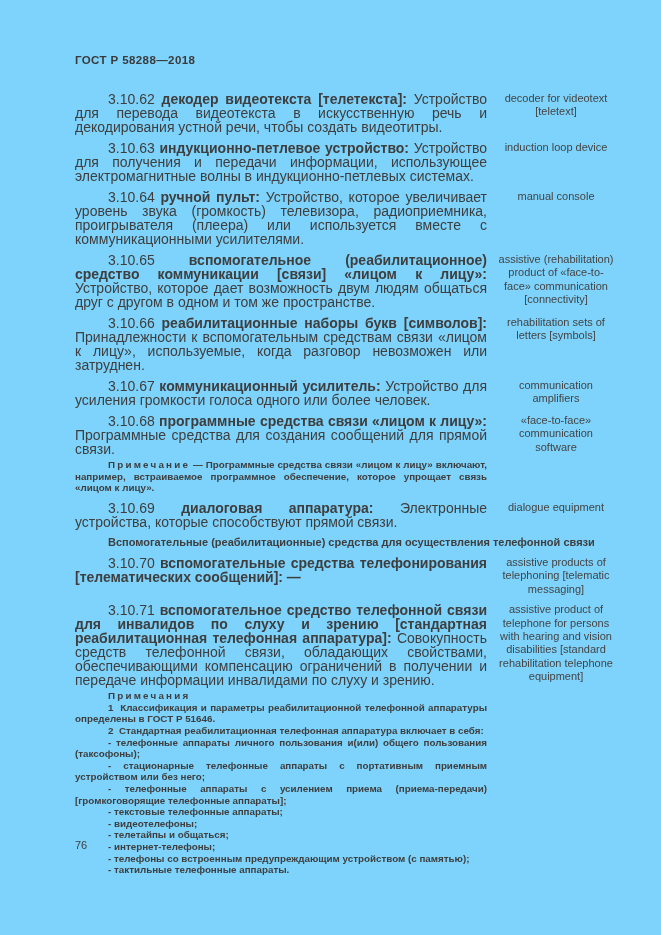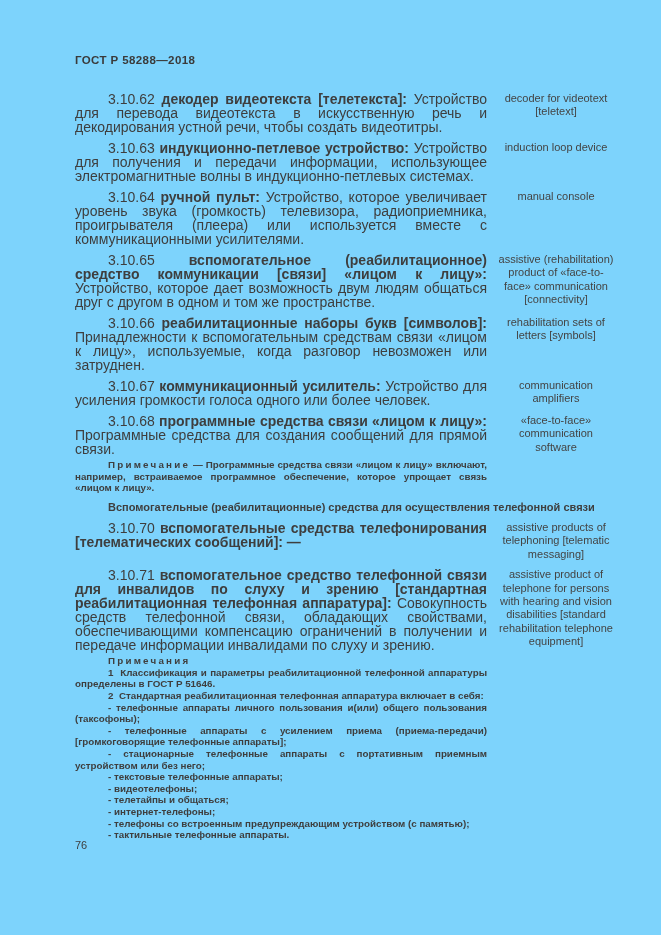--- a/index.html
+++ b/index.html
@@ -101,37 +101,43 @@
       </div>
       <div class="entry">
         <div class="entry-body">
           <p class="def"><span class="num">3.10.68</span> <b class="term">программные средства связи «лицом к лицу»:</b> <span class="deftext">Программные средства для создания сообщений для прямой связи.</span></p>
           <div class="note-block">
             <p class="note"><span class="note-label">Примечание</span> <span class="note-text">— Программные средства связи «лицом к лицу» включают, например, встраиваемое программное обеспечение, которое упрощает связь «лицом к лицу».</span></p>
           </div>
         </div>
         <div class="eng">«face-to-face» communication software</div>
       </div>
+      <div class="entry">
+        <div class="entry-body">
+          <p class="def"><span class="num">3.10.69</span> <b class="term">диалоговая аппаратура:</b> <span class="deftext">Электронные устройства, которые способствуют прямой связи.</span></p>
+        </div>
+        <div class="eng">dialogue equipment</div>
+      </div>
       <p class="section-heading">Вспомогательные (реабилитационные) средства для осуществления телефонной связи</p>
       <div class="entry">
         <div class="entry-body">
           <p class="def"><span class="num">3.10.70</span> <b class="term">вспомогательные средства телефонирования [телематических сообщений]: —</b> <span class="deftext"></span></p>
         </div>
         <div class="eng">assistive products of telephoning [telematic messaging]</div>
       </div>
       <div class="entry">
         <div class="entry-body">
           <p class="def"><span class="num">3.10.71</span> <b class="term">вспомогательное средство телефонной связи для инвалидов по слуху и зрению [стандартная реабилитационная телефонная аппаратура]:</b> <span class="deftext">Совокупность средств телефонной связи, обладающих свойствами, обеспечивающими компенсацию ограничений в получении и передаче информации инвалидами по слуху и зрению.</span></p>
           <div class="note-block">
             <p class="note"><span class="note-label">Примечания</span></p>
             <p class="note">1&nbsp;&nbsp;Классификация и параметры реабилитационной телефонной аппаратуры определены в ГОСТ Р 51646.</p>
             <p class="note">2&nbsp;&nbsp;Стандартная реабилитационная телефонная аппаратура включает в себя:</p>
             <p class="note">- телефонные аппараты личного пользования и(или) общего пользования (таксофоны);</p>
+            <p class="note">- стационарные телефонные аппараты с портативным приемным устройством или без него;</p>
             <p class="note">- телефонные аппараты с усилением приема (приема-передачи) [громкоговорящие телефонные аппараты];</p>
-            <p class="note">- стационарные телефонные аппараты с портативным приемным устройством или без него;</p>
             <p class="note">- текстовые телефонные аппараты;</p>
             <p class="note">- видеотелефоны;</p>
             <p class="note">- телетайпы и общаться;</p>
             <p class="note">- интернет-телефоны;</p>
             <p class="note">- телефоны со встроенным предупреждающим устройством (с памятью);</p>
             <p class="note">- тактильные телефонные аппараты.</p>
           </div>
         </div>
         <div class="eng">assistive product of telephone for persons with hearing and vision disabilities [standard rehabilitation telephone equipment]</div>
       </div>

